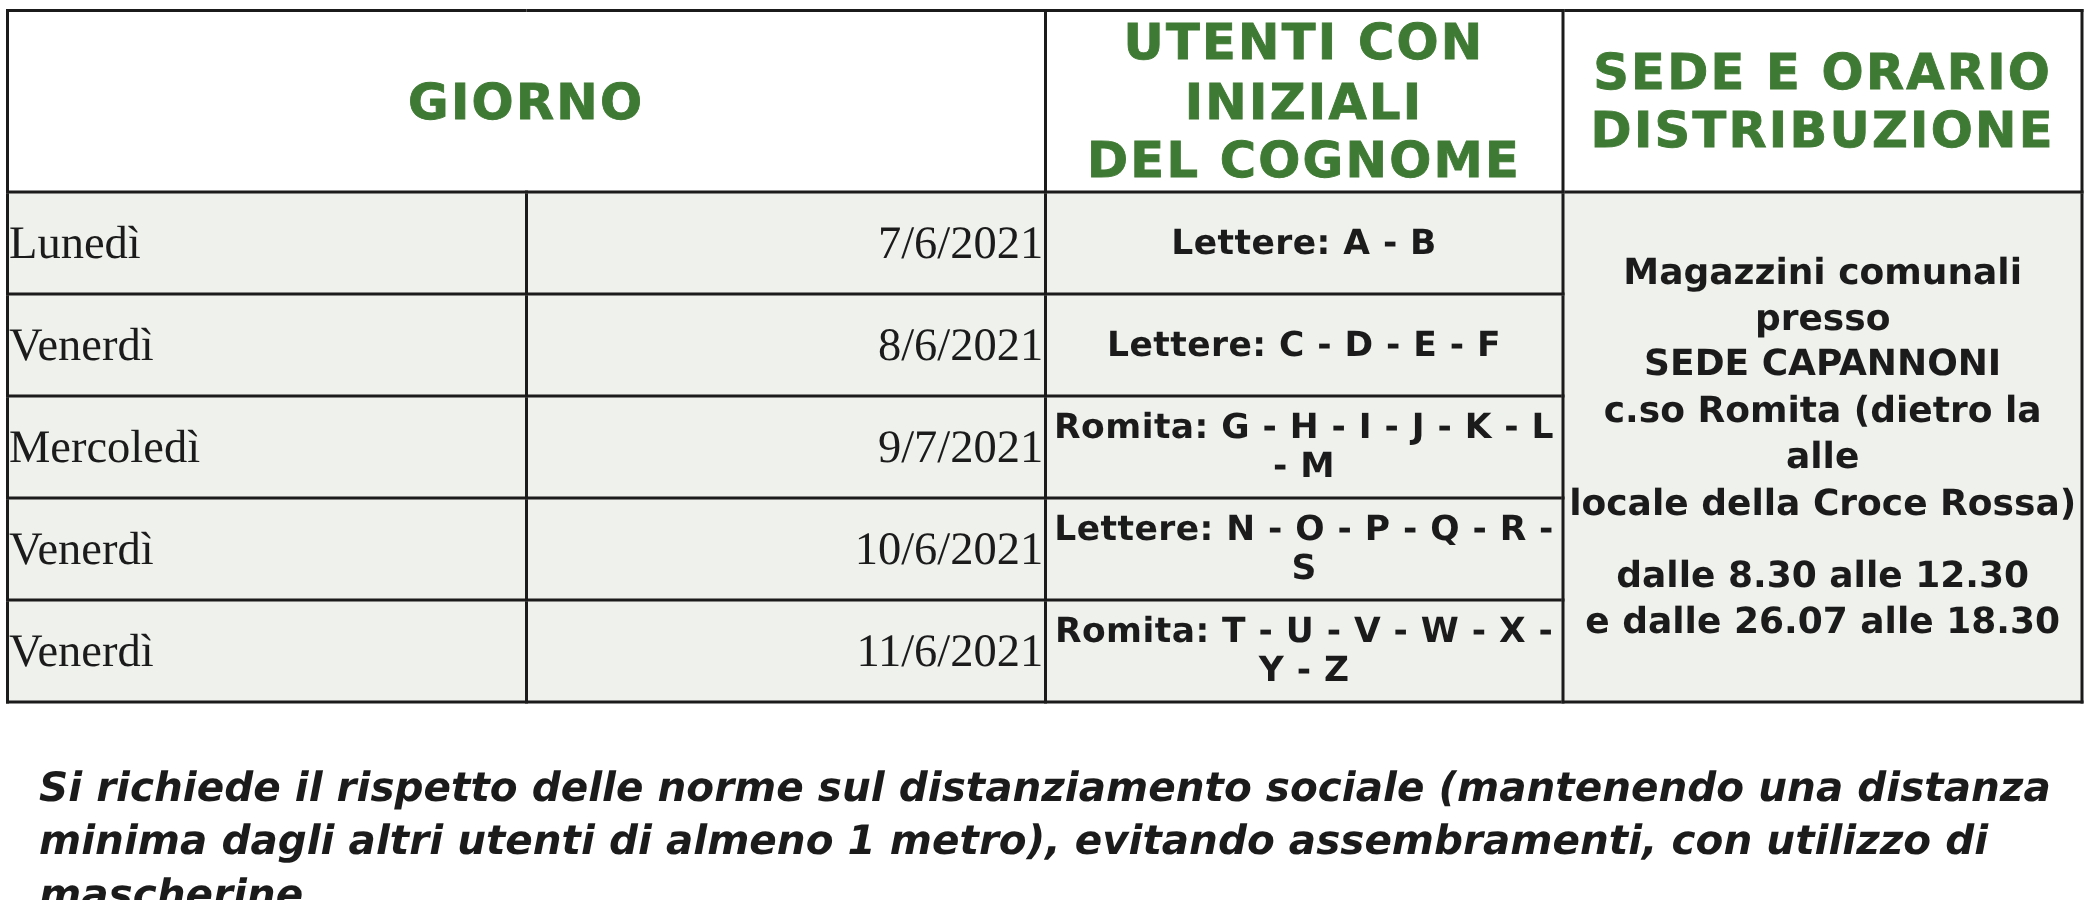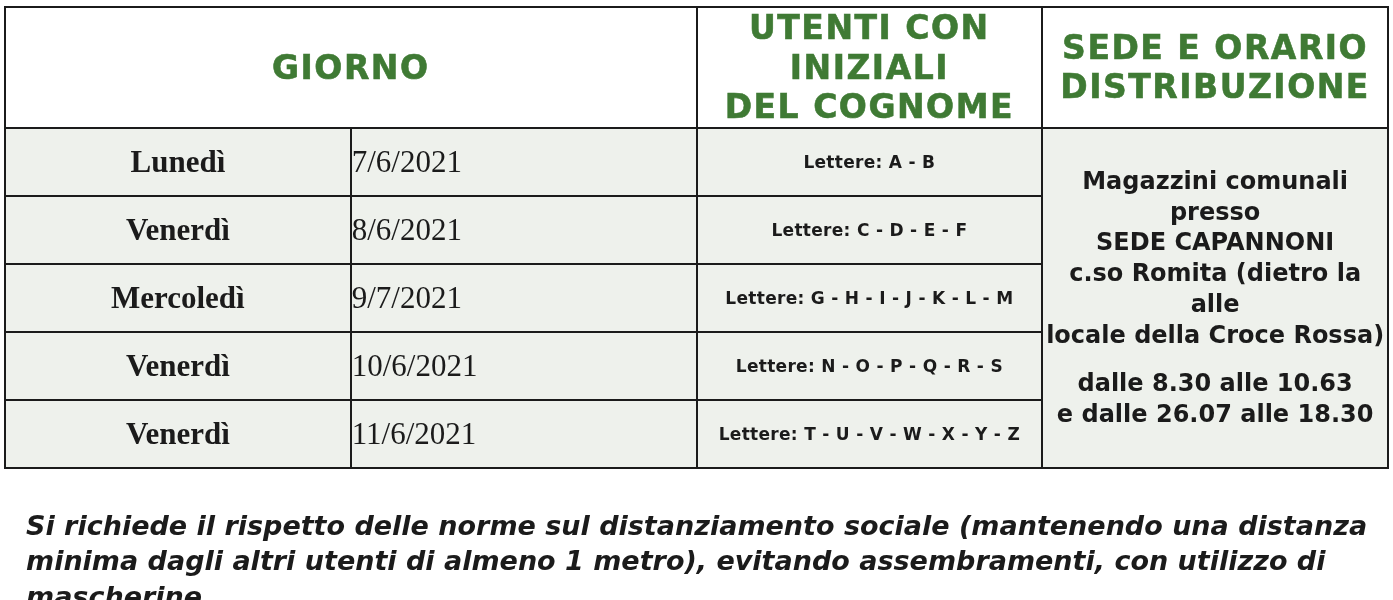--- a/index.html
+++ b/index.html
@@ -43,41 +43,40 @@
     height: 112px;
     text-transform: uppercase;
     -webkit-text-stroke: 0.6px #3f7a34;
   }
   .hdr .l2 { display: block; }
 
   
   .day-name {
     width: 200px;
     background: #eef1ec;
-    text-align: center;
+    text-align: left;
     font-family: "Liberation Serif", serif;
     font-size: 31px;
     color: #1b1b1b;
     height: 66px;
-    font-weight: bold;
   }
   .day-date {
     width: 198px;
     background: #eef1ec;
-    text-align: left;
+    text-align: right;
     font-family: "Liberation Serif", serif;
     font-size: 31px;
     color: #1b1b1b;
   }
   .letters {
     background: #eef1ec;
     text-align: center;
     font-family: "DejaVu Sans", sans-serif;
     font-weight: bold;
-    font-size: 17px;
+    font-size: 23px;
     color: #1b1b1b;
     letter-spacing: 0.3px;
   }
   .venue {
     width: 476px;
     background: #eef1ec;
     text-align: center;
     font-family: "DejaVu Sans", sans-serif;
     font-weight: bold;
     font-size: 24px;
@@ -131,43 +130,43 @@
       <tr>
         <td class="day-name">Lunedì</td>
         <td class="day-date">7/6/2021</td>
         <td class="letters">Lettere: A - B</td>
         <td class="venue" rowspan="5">
           <span class="line">Magazzini comunali presso</span>
           <span class="line">SEDE CAPANNONI</span>
           <span class="line">c.so Romita (dietro la alle</span>
           <span class="line">locale della Croce Rossa)</span>
           <span class="gap"></span>
-          <span class="line">dalle 8.30 alle 10.63</span>
+          <span class="line">dalle 8.30 alle 12.30</span>
           <span class="line">e dalle 26.07 alle 18.30</span>
         </td>
       </tr>
       <tr>
         <td class="day-name">Venerdì</td>
         <td class="day-date">8/6/2021</td>
         <td class="letters">Lettere: C - D - E - F</td>
       </tr>
       <tr>
         <td class="day-name">Mercoledì</td>
         <td class="day-date">9/7/2021</td>
-        <td class="letters">Lettere: G - H - I - J - K - L - M</td>
+        <td class="letters">Romita: G - H - I - J - K - L - M</td>
       </tr>
       <tr>
         <td class="day-name">Venerdì</td>
         <td class="day-date">10/6/2021</td>
         <td class="letters">Lettere: N - O - P - Q - R - S</td>
       </tr>
       <tr>
         <td class="day-name">Venerdì</td>
         <td class="day-date">11/6/2021</td>
-        <td class="letters">Lettere: T - U - V - W - X - Y - Z</td>
+        <td class="letters">Romita: T - U - V - W - X - Y - Z</td>
       </tr>
     </tbody>
   </table>
 
   <div class="note-wrap">
     <p class="note">Si richiede il rispetto delle norme sul distanziamento sociale (mantenendo una distanza minima dagli altri utenti di almeno 1 metro), evitando assembramenti, con utilizzo di mascherine.</p>
   </div>
 
 </div>
 

